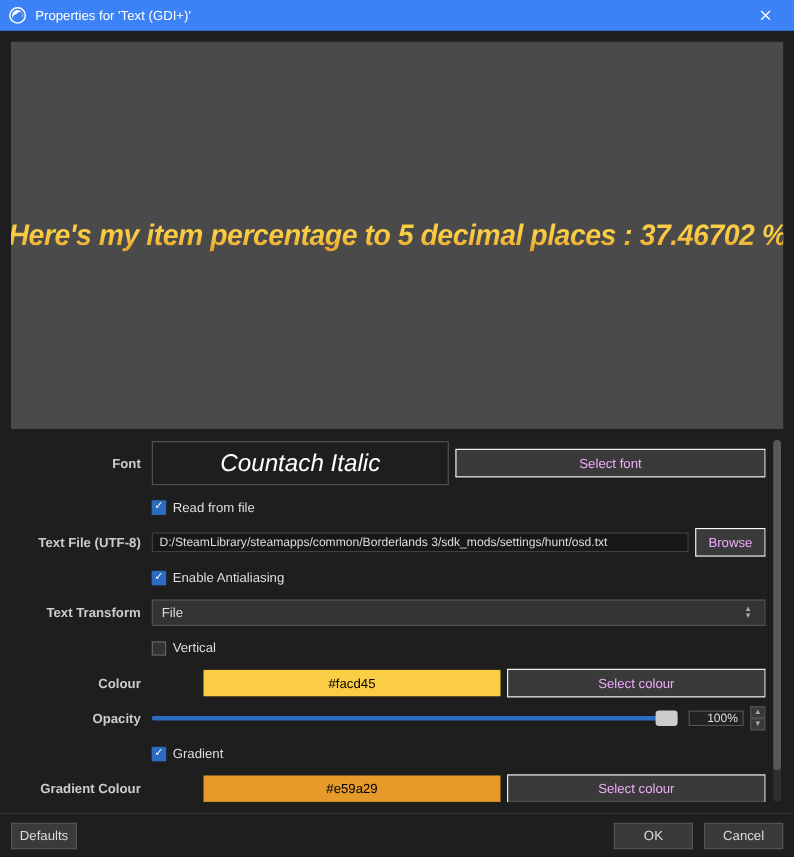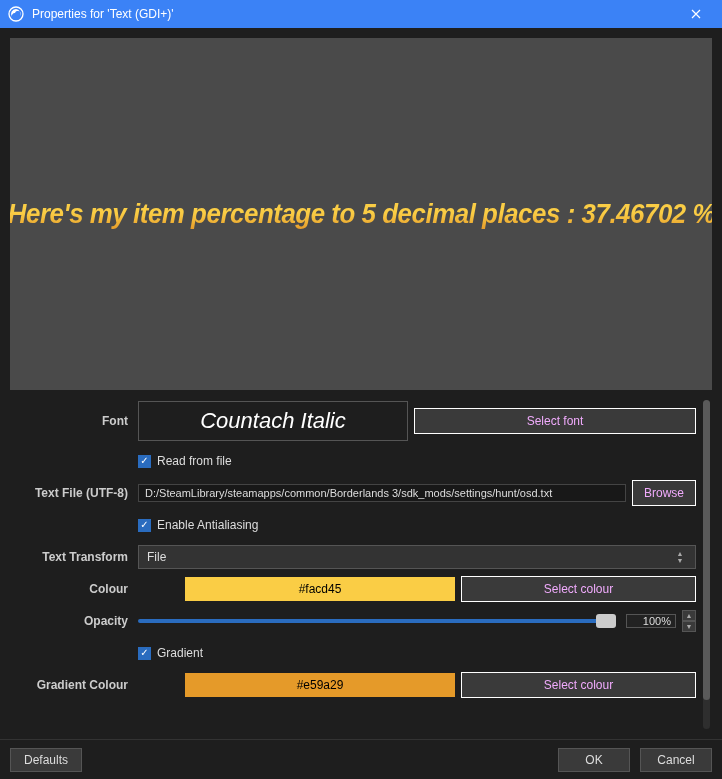--- a/index.html
+++ b/index.html
@@ -44,21 +44,21 @@
 .color-swatch { flex:0 0 270px; height:24px; display:flex; align-items:center; justify-content:center; color:#000; font-size:12px;margin-left:47px; }
 .slider-track { flex:1; height:4px; background:#2a6cbf; position:relative; border-radius:2px; margin-right:4px;}
 .slider-thumb { position:absolute; right:0; top:-5px; width:20px; height:14px; background:#ccc; border-radius:3px; cursor:pointer;}
 .spin-box { width:50px; height:14px; background:#222; border:1px solid #555; color:#ddd; display:flex; align-items:center; justify-content:flex-end; padding:0 4px; font-size:11px;}
 .spin-btns { display:flex; flex-direction:column; height:22px; }
 .spin-btn { width:14px; height:11px; background:#3a3a3a; border:1px solid #555; color:#aaa; font-size:7px; display:flex; align-items:center; justify-content:center; cursor:pointer;}
 
 .footer { height: 40px; border-top:1px solid #333; display:flex; align-items:center; padding:0 10px; gap:10px;}
 .footer .spacer { flex:1;}
 .footer .fbtn { width:72px; height:24px; background:#3a3a3a; border:1px solid #555; color:#ddd; display:flex; align-items:center; justify-content:center; cursor:pointer; font-size:12px;}
-.footer .fbtn.default { width:72px;}
+.footer .fbtn.default { width:60px;}
 </style>
 </head>
 <body>
 
 <div class="window">
 
   <div class="titlebar">
     <span class="app-icon">
       <svg width="16" height="16" viewBox="0 0 16 16">
           <circle cx="8" cy="8" r="7" fill="none" stroke="#fff" stroke-width="1.3"></circle>
@@ -119,20 +119,27 @@
         <div class="row">
           <div class="label">Text Transform</div>
           <div class="field">
             <div class="select">
               <span>File</span>
               <span class="spinner-arrows">▲<br>▼</span>
             </div>
           </div>
         </div>
 
+        <div class="row">
+          <div class="label"></div>
+          <div class="field checkbox">
+            <span class="cb unchecked"></span>
+            <span class="cbl">Vertical</span>
+          </div>
+        </div>
 
         <div class="row">
           <div class="label">Colour</div>
           <div class="field">
             <div class="color-swatch" style="background:#facd45">#facd45</div>
             <div class="btn">Select colour</div>
           </div>
         </div>
 
         <div class="row">

